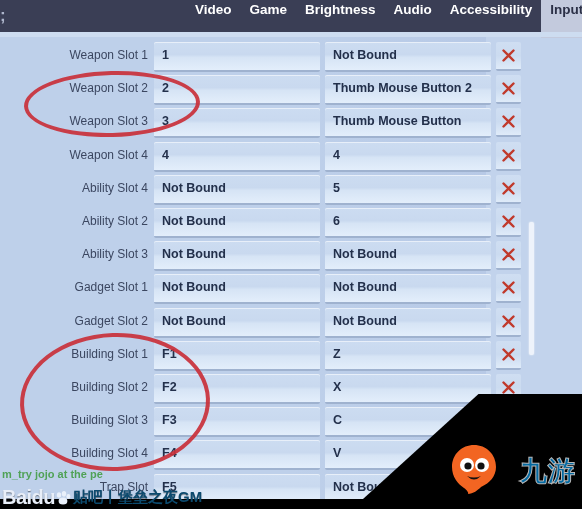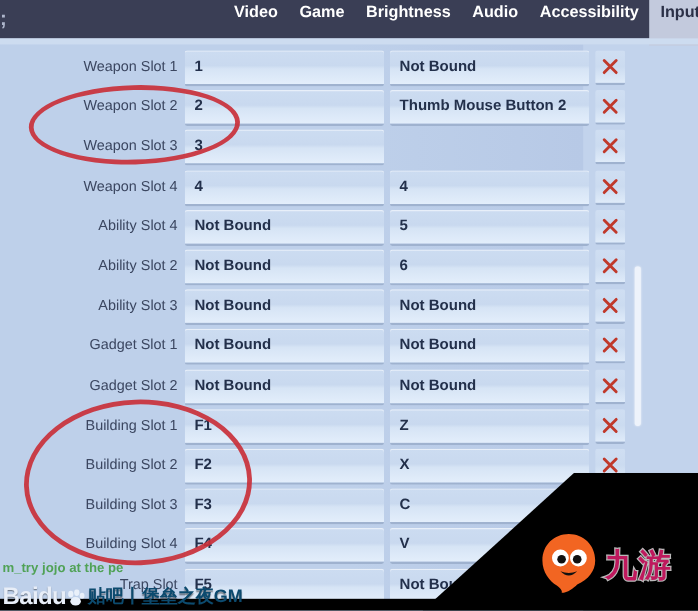--- a/index.html
+++ b/index.html
@@ -220,24 +220,24 @@
     margin-left:1px;
   }
   #wm-jiuyou{
     position:absolute;
     left:448px; top:443px;
     z-index:11;
     display:flex;
     align-items:center;
   }
   #wm-jiuyou .jy-text{
-    margin-left:4px;
+    margin-left:20px;
     font-size:27px;
-    font-weight:bold;
-    color:#be185d;
+    font-weight:normal;
+    color:#0369a1;
     -webkit-text-stroke:2px #b9b9b9;
     paint-order:stroke fill;
     letter-spacing:1px;
     line-height:1;
   }
 </style>
 </head>
 <body>
 
 <div id="screen">
@@ -281,20 +281,23 @@
         <div class="clear-btn">
           <svg width="15" height="15" viewBox="0 0 15 15">
             <path d="M2.5 2.5 L12.5 12.5 M12.5 2.5 L2.5 12.5" stroke="#c0392b" stroke-width="2.4" stroke-linecap="round"></path>
           </svg>
         </div>
       </div>
       <div class="row" style="top: 70.4px; padding-left: 32px;">
         <div class="row-label">Weapon Slot 3</div>
         <div class="field col1">
           <span class="field-text">3</span>
+        </div>
+        <div class="field col2">
+          <span class="field-text">Thumb Mouse Button</span>
         </div>
         <div class="clear-btn">
           <svg width="15" height="15" viewBox="0 0 15 15">
             <path d="M2.5 2.5 L12.5 12.5 M12.5 2.5 L2.5 12.5" stroke="#c0392b" stroke-width="2.4" stroke-linecap="round"></path>
           </svg>
         </div>
       </div>
       <div class="row" style="top: 103.6px;">
         <div class="row-label">Weapon Slot 4</div>
         <div class="field col1">

